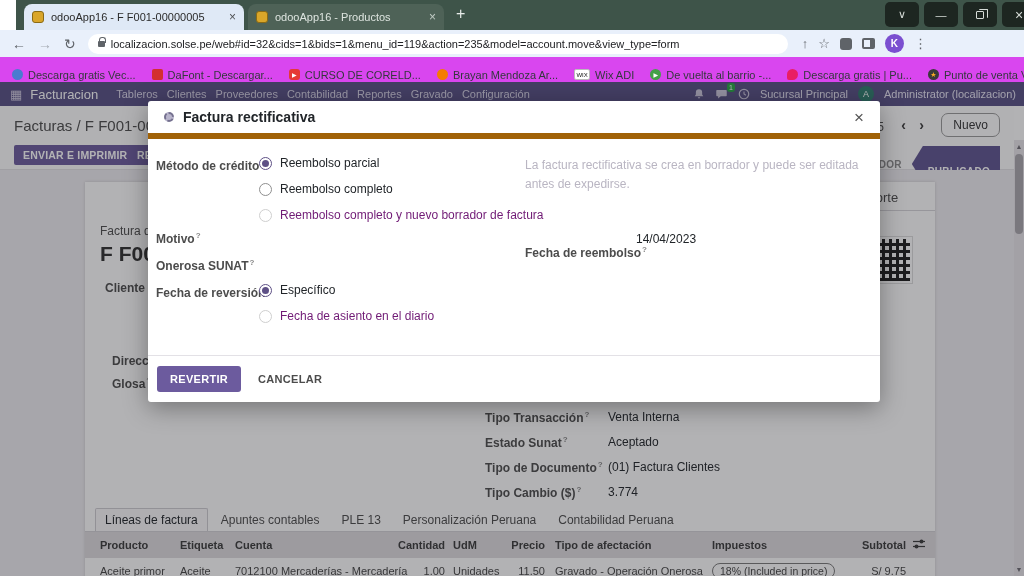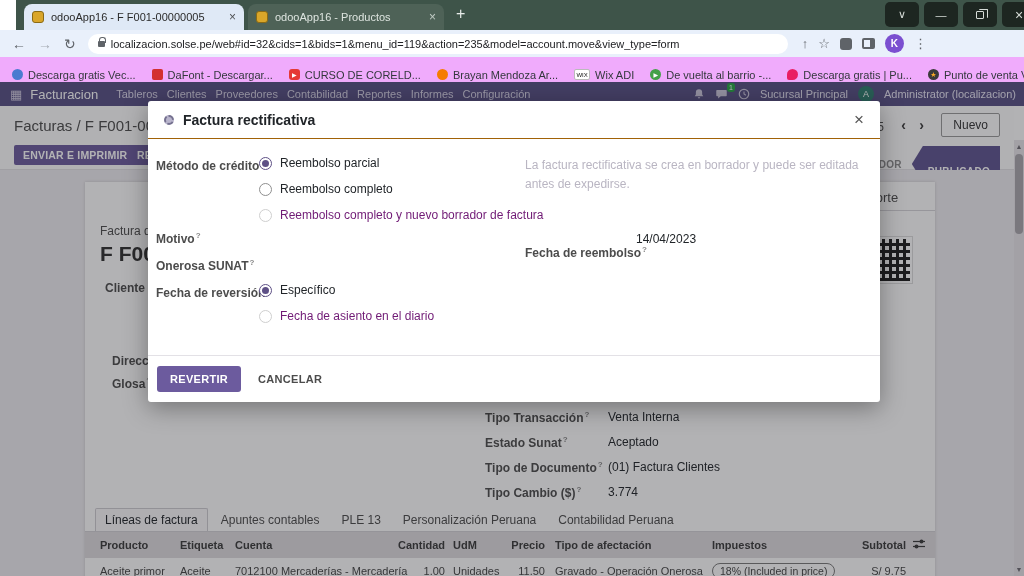--- a/index.html
+++ b/index.html
@@ -27,39 +27,39 @@
   .urlpill { position:relative; margin-left:12px; width:700px; height:20px; background:#fff; border-radius:10px; display:flex; align-items:center; padding:0 10px; gap:6px; }
   .lock { width:7px; height:6px; background:#5f6368; border-radius:1px; position:relative; flex:none; }
   .lock::before { content:""; position:absolute; left:1px; top:-4px; width:5px; height:5px; border:1.4px solid #5f6368; border-bottom:none; border-radius:3px 3px 0 0; }
   .urltext { font-size:11px; color:#202124; white-space:nowrap; overflow:hidden; }
   .tb-right { display:flex; align-items:center; gap:10px; margin-left:14px; }
   .tbic { color:#5f6368; font-size:13px; }
   .puzzle { width:12px; height:12px; background:#5f6368; border-radius:3px; }
   .sidebar-ic { width:13px; height:11px; border:2px solid #5f6368; border-right:5px solid #5f6368; border-radius:2px; }
   .kavatar { width:19px; height:19px; border-radius:50%; background:#7b4fd0; color:#fff; font-size:10px; font-weight:bold; display:flex; align-items:center; justify-content:center; }
 
-  .bookmarks { position:absolute; left:0; top:57px; width:1024px; height:35px; background:#f0abfc; display:flex; align-items:center; gap:16px; padding:0 12px; font-size:11px; color:#33373d; }
+  .bookmarks { position:absolute; left:0; top:57px; width:1024px; height:35px; background:#d946ef; display:flex; align-items:center; gap:16px; padding:0 12px; font-size:11px; color:#33373d; }
   .bm { display:flex; align-items:center; gap:5px; white-space:nowrap; }
   .bmic { width:11px; height:11px; border-radius:2px; flex:none; display:flex; align-items:center; justify-content:center; font-size:6px; color:#fff; }
 
   
   .o-header { position:absolute; left:0; top:82px; width:1024px; height:24px; background:#574f85; display:flex; align-items:center; color:#e6e3f2; font-size:11px; }
   .o-grid { font-size:13px; margin:0 8px 0 10px; color:#cfcadf; }
   .o-app { font-size:13px; color:#fff; margin-right:18px; }
   .o-menu { margin-right:9px; color:#d9d5e8; }
   .o-hright { margin-left:auto; display:flex; align-items:center; gap:10px; padding-right:8px; }
   .o-badge { position:relative; }
   .o-badge .b { position:absolute; top:-5px; right:-7px; background:#28a745; color:#fff; border-radius:3px; font-size:7px; padding:0 2px; line-height:9px; }
   .o-avatar { width:16px; height:16px; border-radius:50%; background:#2e7d6e; color:#fff; font-size:9px; display:flex; align-items:center; justify-content:center; }
 
   .o-cp { position:absolute; left:0; top:106px; width:1014px; height:64px; background:#fdfdfd; border-bottom:1px solid #e4e2e6; }
   .breadcrumb { position:absolute; left:14px; top:11px; font-size:15px; color:#4c4c4c; white-space:nowrap; }
   .pager { position:absolute; right:130px; top:14px; font-size:12px; color:#4c4c4c; }
   .pgarrow { position:absolute; top:11px; font-size:14px; font-weight:bold; color:#3a3a3a; }
-  .btn-nuevo { position:absolute; right:14px; top:7px; font-size:12px; color:#333; border:1px solid #9a9a9a; border-radius:2px; background:#fff; padding:4px 11px; }
+  .btn-nuevo { position:absolute; right:14px; top:7px; font-size:12px; color:#333; border:1px solid #9a9a9a; border-radius:7px; background:#fff; padding:4px 11px; }
   .btn-purple { background:#6c5b9e; color:#fff; font-size:10.5px; font-weight:bold; border-radius:2px; padding:4px 9px; border:none; letter-spacing:.2px; }
   .statusbar { position:absolute; right:14px; top:40px; display:flex; align-items:center; gap:10px; }
   .stage { font-size:10px; font-weight:bold; color:#8a8a8a; letter-spacing:.3px; }
   .stage.active { background:#5f5490; color:#fff; padding:20px 10px 5px 16px; clip-path:polygon(0 50%, 11px 0, 100% 0, 100% 100%, 11px 100%); }
 
   .o-content { position:absolute; left:0; top:170px; width:1014px; height:406px; background:#efedf1; }
   .o-sheet { position:absolute; left:85px; top:12px; width:850px; height:400px; background:#fff; box-shadow:0 0 3px rgba(0,0,0,.15); }
 
   .lbl { font-size:12px; color:#4c4c4c; font-weight:600; white-space:nowrap; }
   .val { font-size:12px; color:#212529; white-space:nowrap; }
@@ -84,21 +84,21 @@
   .c8{width:135px; padding-left:7px;} .c9{width:66px; text-align:right;} .c10{width:26px; text-align:center;}
   .taxpill { display:inline-block; border:1px solid #7a7a7a; border-radius:9px; padding:1px 7px; font-size:10.5px; color:#454545; }
 
   .vscroll { position:absolute; left:1014px; top:140px; width:10px; height:436px; background:#e8e6ea; }
   .vthumb { position:absolute; left:1px; top:14px; width:8px; height:80px; background:#aaa7ae; border-radius:4px; }
   .varrow { position:absolute; left:0; width:10px; font-size:7px; color:#6f6c74; text-align:center; }
 
   
   .overlay { position:absolute; left:0; top:82px; width:1024px; height:494px; background:rgba(30,28,35,.34); z-index:10; }
   .modal { position:absolute; left:148px; top:101px; width:732px; height:301px; background:#fff; z-index:20; box-shadow:0 6px 24px rgba(0,0,0,.35); border-radius:3px; }
-  .m-head { position:absolute; left:0; top:0; width:100%; height:38px; border-bottom:1px solid #a16207; display:flex; align-items:center; padding:0 16px; gap:9px; }
+  .m-head { position:absolute; left:0; top:0; width:100%; height:38px; border-bottom:6px solid #a16207; display:flex; align-items:center; padding:0 16px; gap:9px; }
   .gear { width:10px; height:10px; border:2px dashed #74708f; border-radius:50%; background:#b9b5cc; flex:none; }
   .m-title { font-size:14px; font-weight:bold; color:#212529; }
   .m-close { margin-left:auto; font-size:17px; color:#555; line-height:1; }
   .radio { width:13px; height:13px; border-radius:50%; border:1px solid #8f8f8f; background:#fff; display:inline-block; position:relative; flex:none; }
   .radio.sel { border-color:#5e5086; }
   .radio.sel::after { content:""; position:absolute; inset:2px; border-radius:50%; background:#5e5086; }
   .radio.dim { border-color:#cfcfcf; }
   .opt { position:absolute; display:flex; align-items:center; gap:8px; font-size:12px; color:#212529; }
   .opt.gray { color:#701a75; }
   .helper { position:absolute; left:377px; top:55px; width:340px; font-size:12px; color:#b9b5c2; line-height:1.55; }
@@ -190,21 +190,21 @@
   </div>
 
   <div class="o-header">
     <span class="o-grid">▦</span>
     <span class="o-app">Facturacion</span>
     <span class="o-menu">Tableros</span>
     <span class="o-menu">Clientes</span>
     <span class="o-menu">Proveedores</span>
     <span class="o-menu">Contabilidad</span>
     <span class="o-menu">Reportes</span>
-    <span class="o-menu">Informes</span>
+    <span class="o-menu">Gravado</span>
     <span class="o-menu">Configuración</span>
     <div class="o-hright">
       <span>
           <svg class="mini" width="12" height="12" viewBox="0 0 16 16">
             <path fill="#cfcadf" d="M8 1.5a4.2 4.2 0 0 0-4.2 4.2v3.1L2.3 11h11.4l-1.5-2.2V5.7A4.2 4.2 0 0 0 8 1.5zM6.4 12.2a1.6 1.6 0 0 0 3.2 0z"></path>
           </svg>
         </span>
       <span class="o-badge">
           <svg class="mini" width="13" height="12" viewBox="0 0 16 16">
             <path fill="#cfcadf" d="M2 2.5h12a1 1 0 0 1 1 1V10a1 1 0 0 1-1 1H7l-3.5 3v-3H2a1 1 0 0 1-1-1V3.5a1 1 0 0 1 1-1z"></path>

